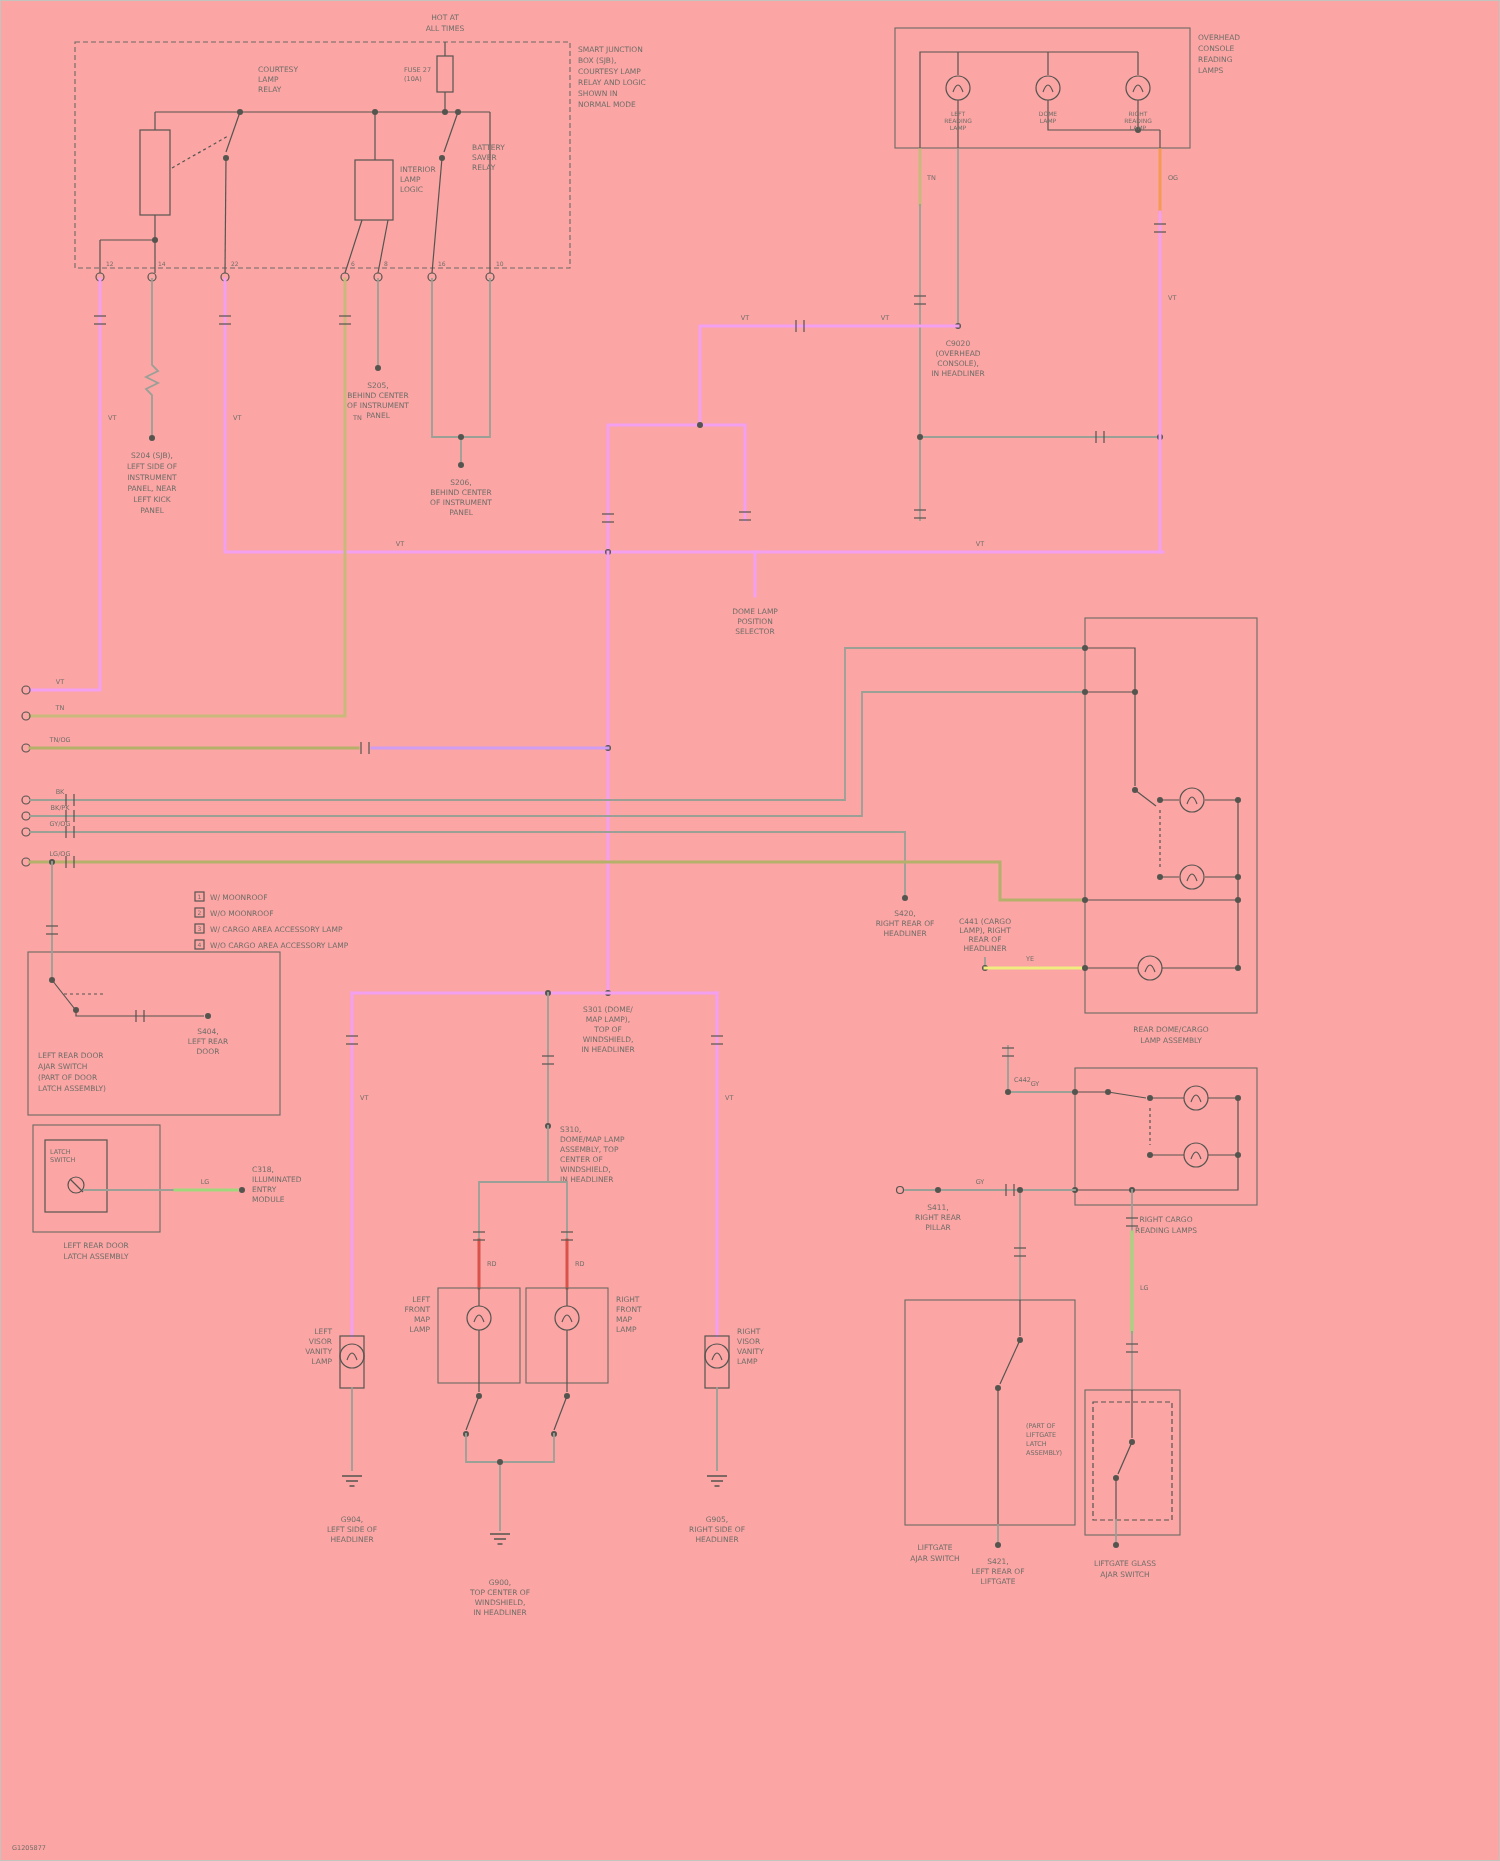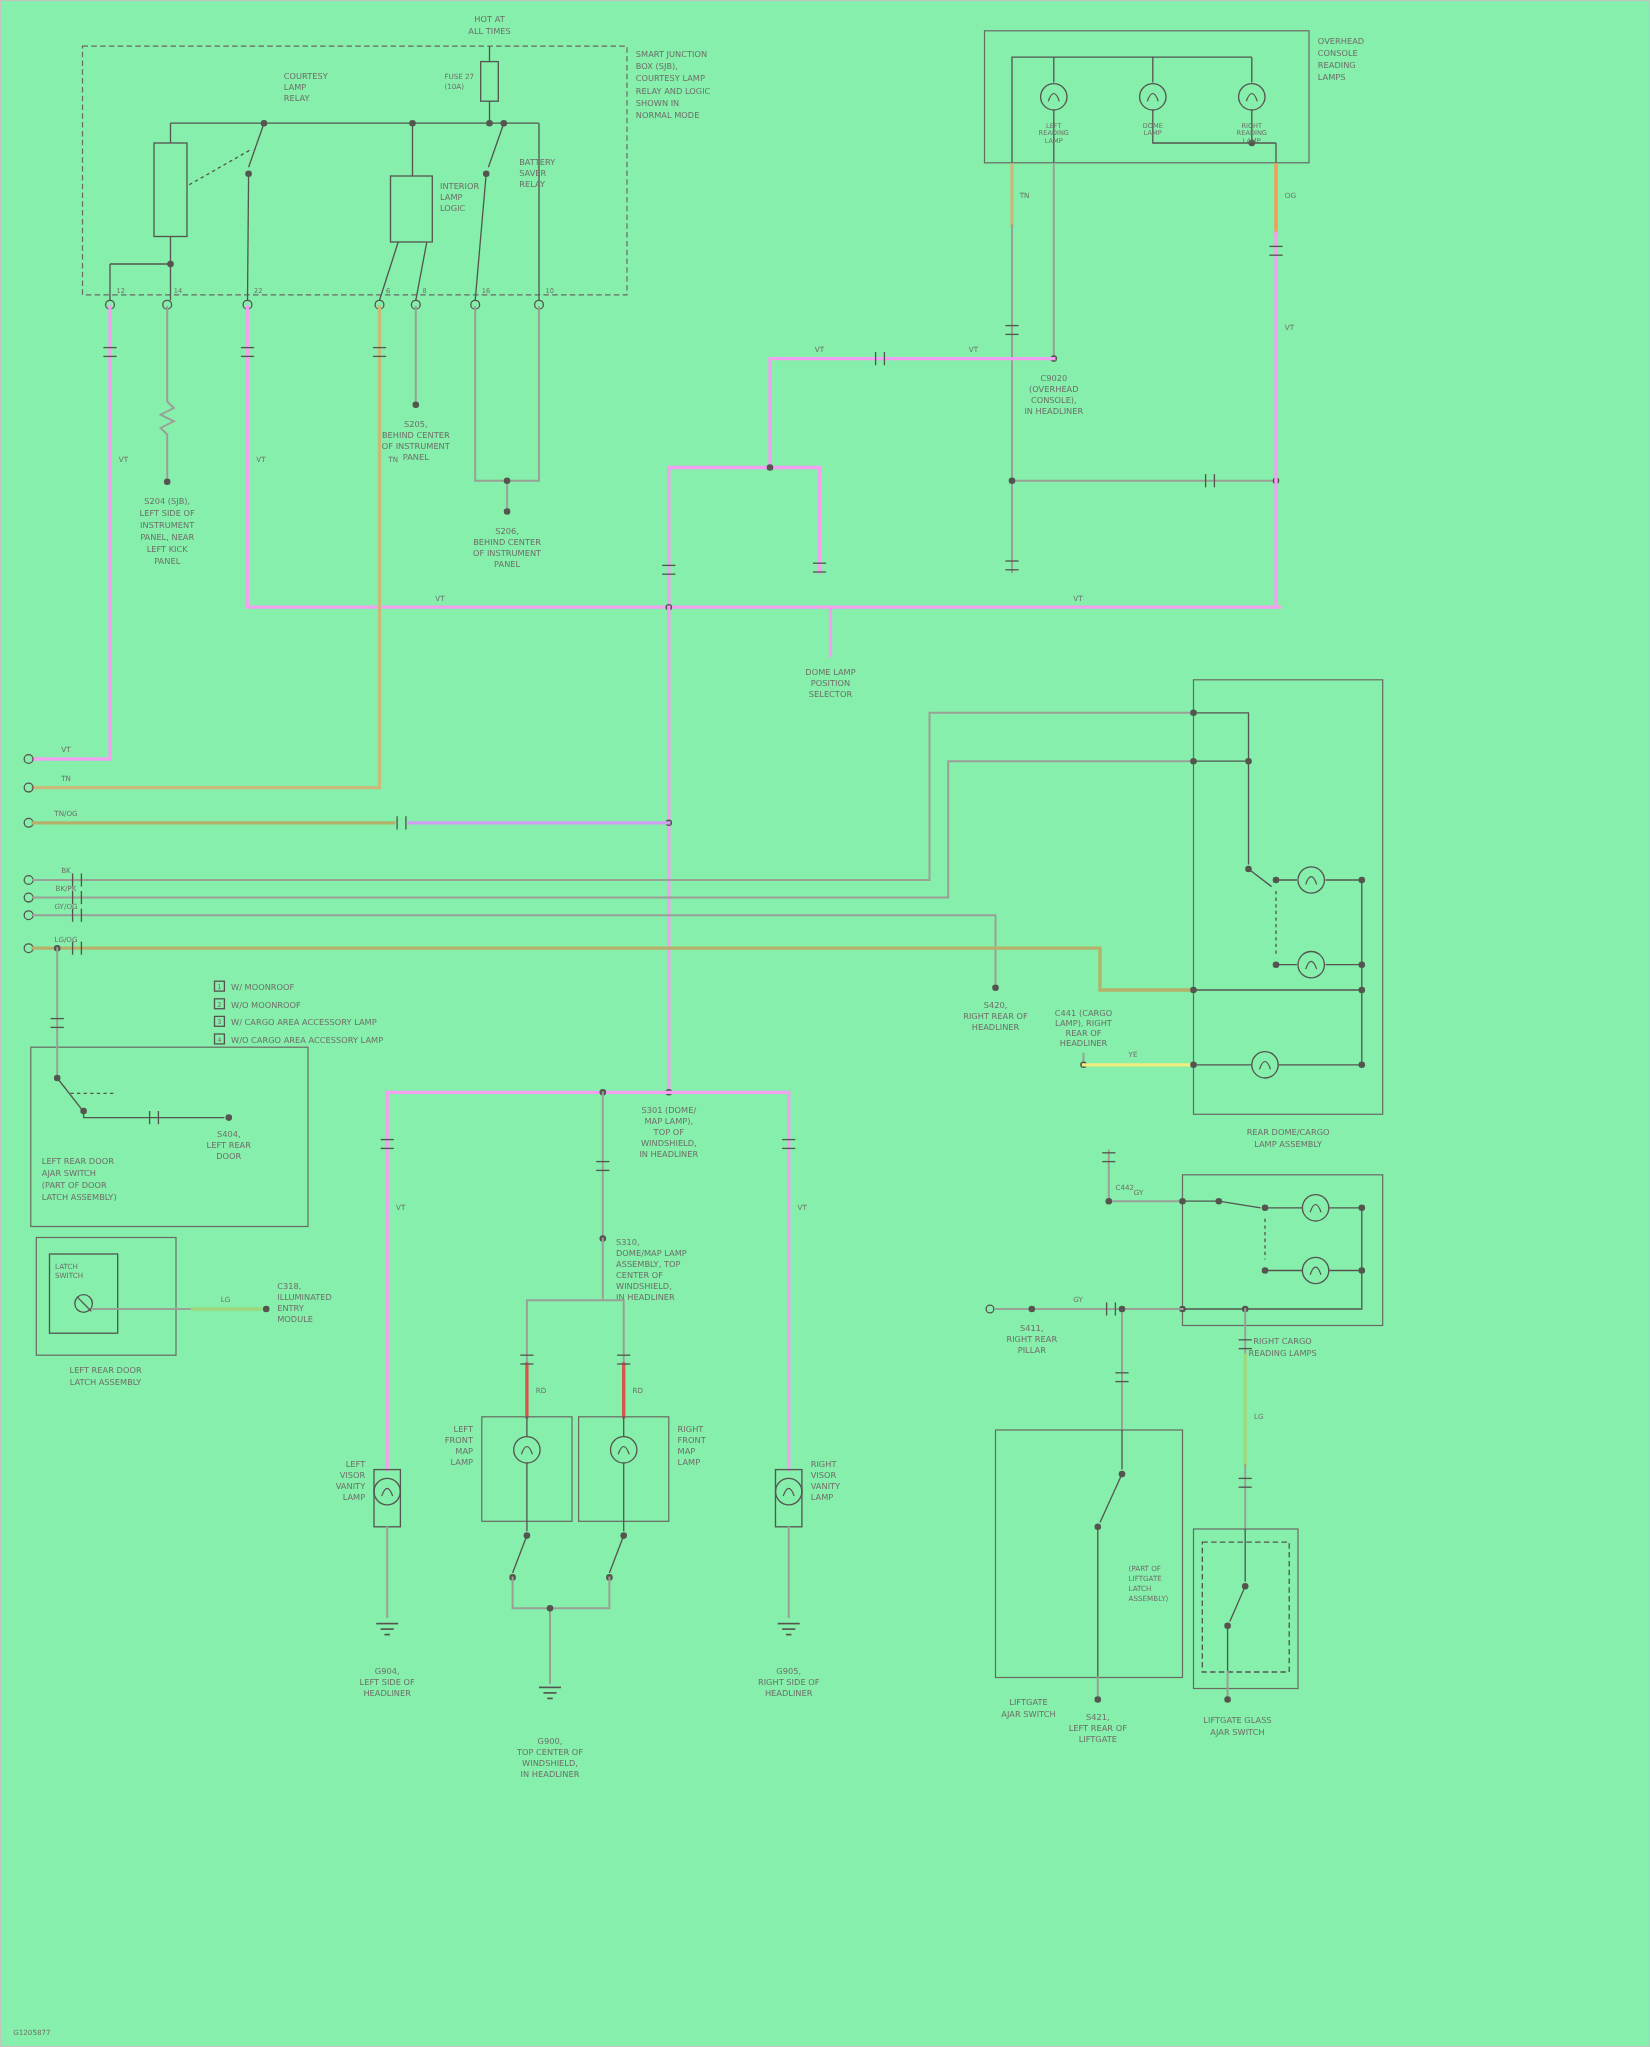--- a/index.html
+++ b/index.html
@@ -1,16 +1,16 @@
 <!DOCTYPE html>
 <html><head>
 <meta charset="utf-8">
 <style>
   html,body{margin:0;padding:0;background:#e9e9e5;}
-  .page{width:1500px;height:1861px;background:#86efac;position:relative;}
+  .page{width:1500px;height:1861px;background:#fca5a5;position:relative;}
   svg{display:block;}
   svg text{font-family:"DejaVu Sans",sans-serif;fill:#6f6f68;}
   .t7{font-size:7.5px}
   .t65{font-size:6.5px}
   .t6{font-size:6px}
   .mid{text-anchor:middle}
   .end{text-anchor:end}
   .comp{fill:none;stroke:#55554f;stroke-width:1.2}
   .box{fill:none;stroke:#6a6a63;stroke-width:1.1}
   .dash{stroke-dasharray:5 3}

